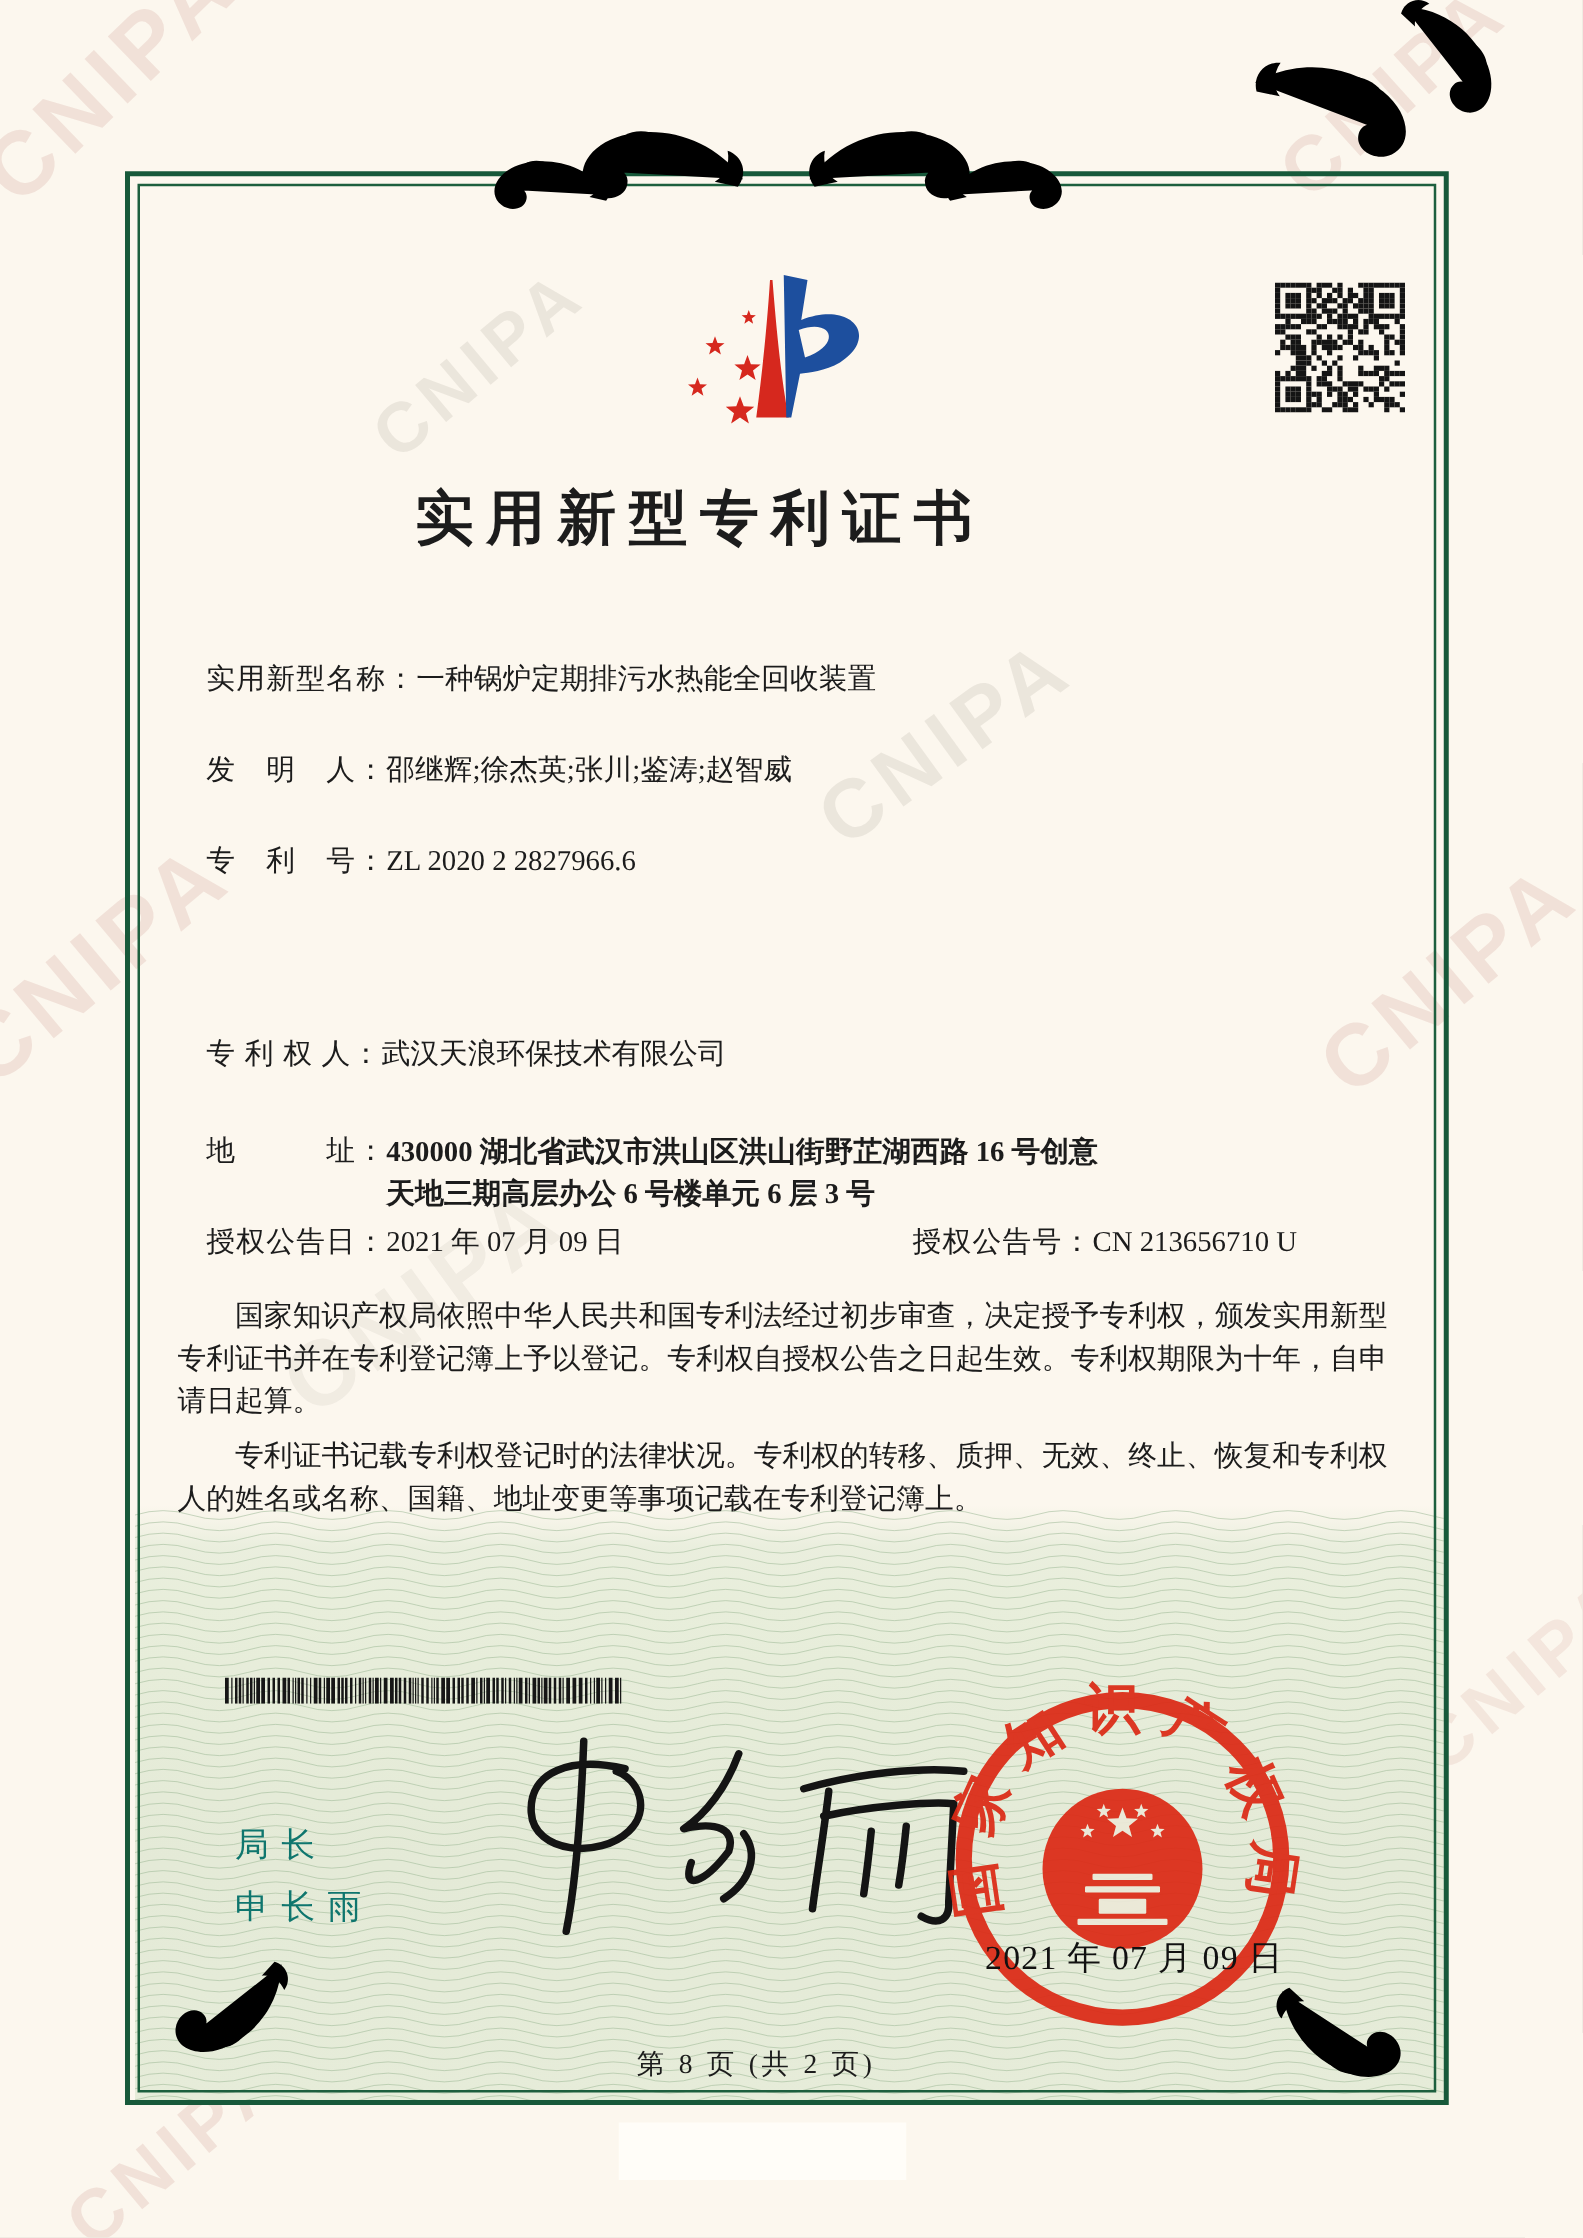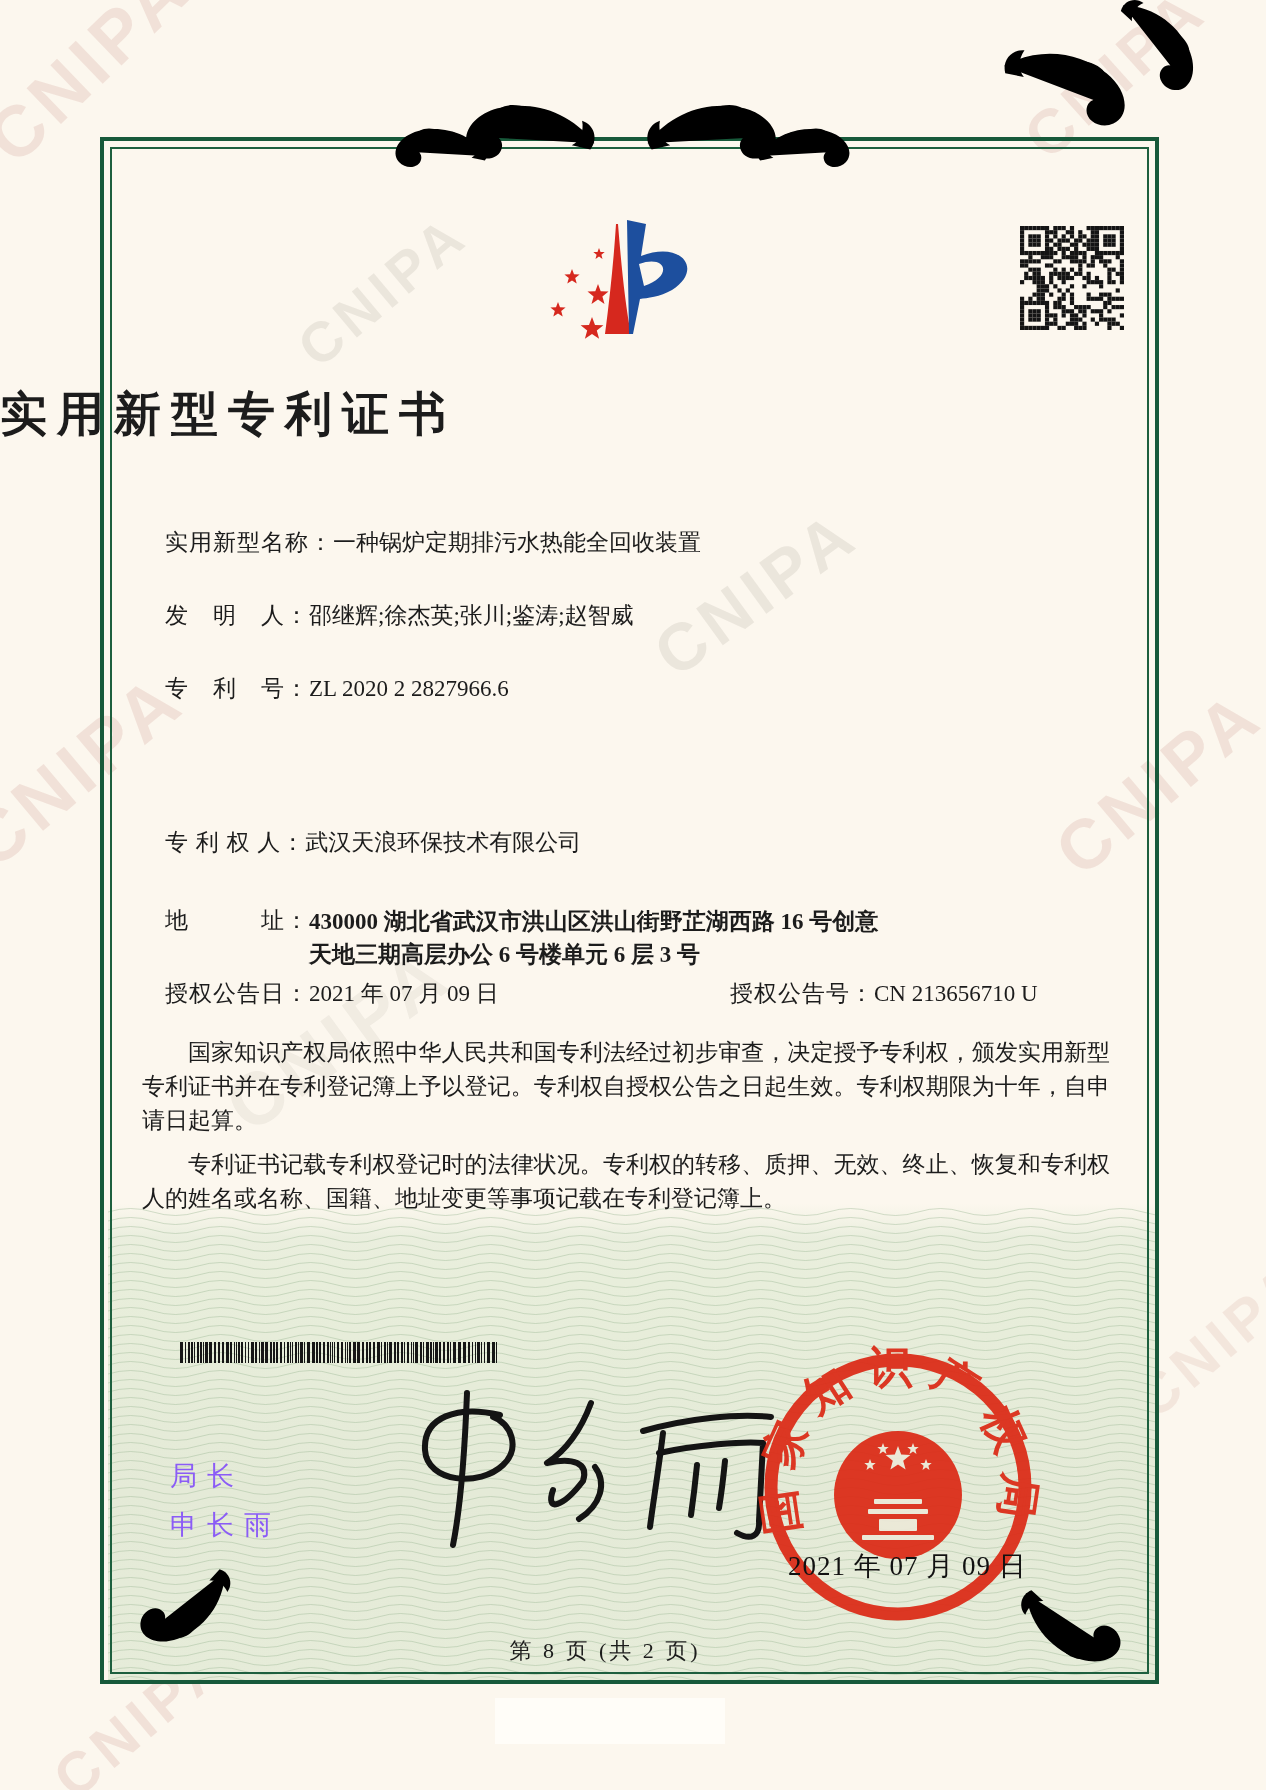--- a/index.html
+++ b/index.html
@@ -15,36 +15,36 @@
                border:4px solid #17593a;box-sizing:border-box;}
   .frame-inner{position:absolute;left:6px;top:6px;right:6px;bottom:6px;border:2px solid #1d5f3e;}
   
   .gz{position:absolute;left:108px;top:1204px;width:1047px;height:478px;
       background:linear-gradient(180deg, rgba(233,238,221,0) 0%, rgba(231,237,219,0.85) 7%,
                  #e8eedb 16%, #e4ead7 60%, #e6ecd9 100%);}
   .gz svg{position:absolute;left:0;top:0;}
   .gz path{fill:none;stroke:#9db896;stroke-width:0.8;opacity:0.55;}
   
   .cert-no{position:absolute;left:163px;top:222px;font-size:23px;letter-spacing:4px;}
-  .title{position:absolute;left:0;top:383px;width:1120px;text-align:left;
+  .title{position:absolute;left:0;top:383px;width:1120px;text-align:center;
          font-size:47px;font-weight:bold;letter-spacing:10px;}
   
   .row{position:absolute;left:165px;font-size:23px;white-space:nowrap;}
   .row .lab{letter-spacing:1px;}
   .addr-val{display:inline-block;vertical-align:top;line-height:33px;font-weight:bold;}
   .grant-right{position:absolute;left:565px;top:0;}
   
   .para{position:absolute;left:142px;width:968px;font-size:23px;line-height:34px;
         text-align:justify;text-indent:2em;}
   
   .barcode{position:absolute;left:180px;top:1342px;}
   .barcode rect{fill:#161616;}
   
-  .issuer{position:absolute;left:170px;top:1452px;font-family:Liberation Sans, sans-serif;
-          font-size:27px;letter-spacing:10px;line-height:49px;color:#8b5cf6;}
+  .issuer{position:absolute;left:188px;top:1452px;font-family:Liberation Sans, sans-serif;
+          font-size:27px;letter-spacing:10px;line-height:49px;color:#0f766e;}
   
   .sig{position:absolute;left:395px;top:1375px;}
   .sig path{fill:none;stroke:#141414;stroke-width:6;stroke-linecap:round;stroke-linejoin:round;}
   
   .seal{position:absolute;left:748px;top:1337px;width:300px;height:300px;opacity:0.93;}
   .seal .ring{fill:none;stroke:#dc2a16;stroke-width:13px;}
   .seal text{fill:#dc2a16;font-size:44px;font-weight:bold;letter-spacing:16px;
              font-family:"Liberation Sans","DejaVu Sans",sans-serif;}
   .seal .emb{fill:#dc2a16;}
   .seal .cut{fill:#ece9d8;}

